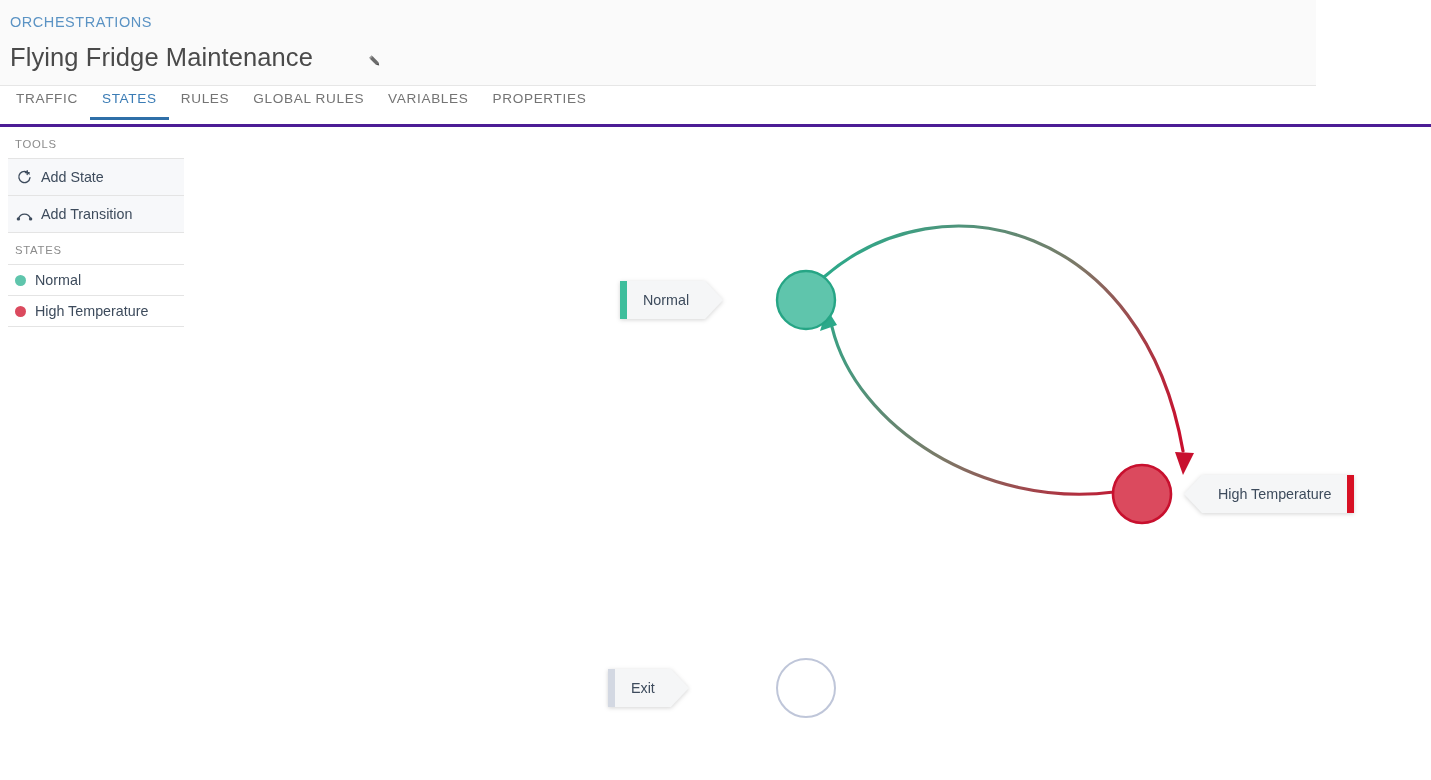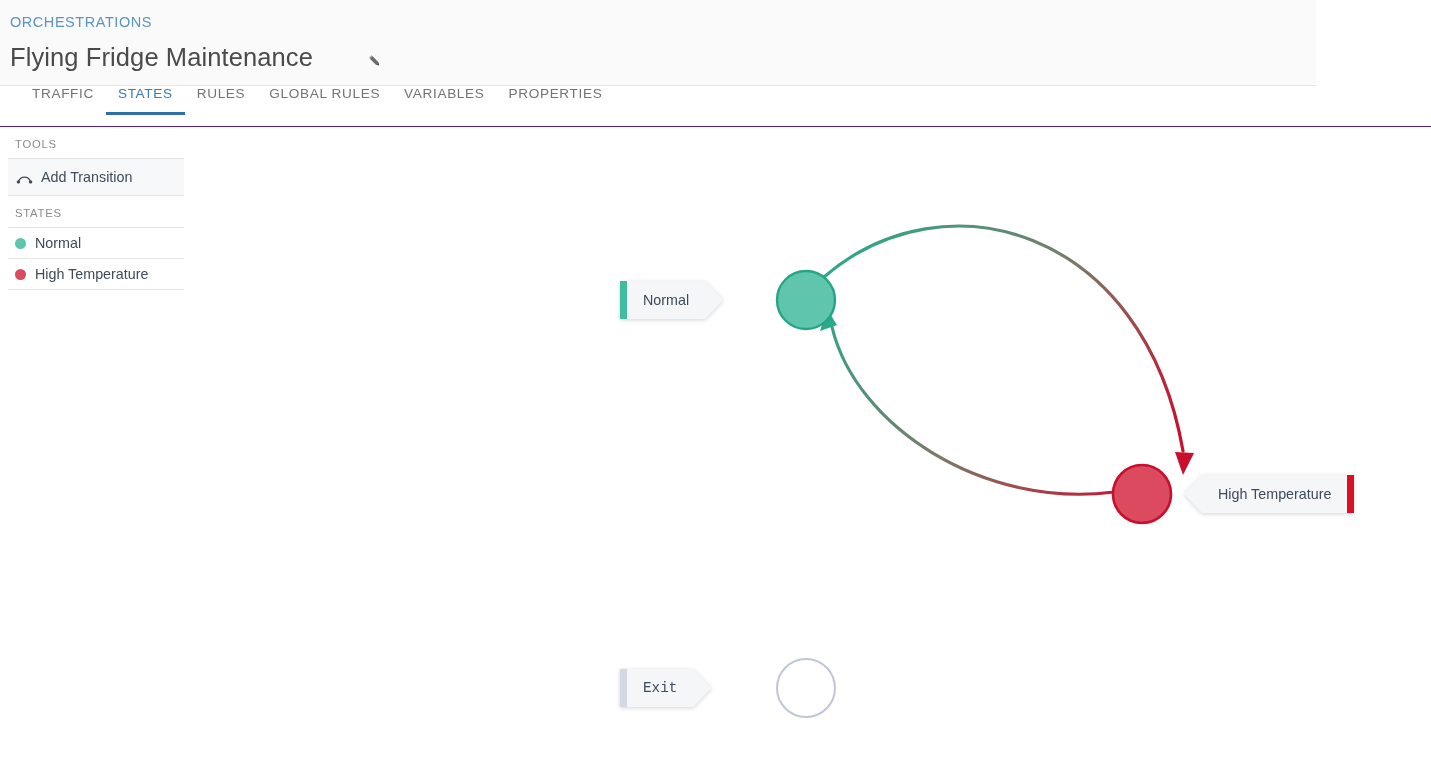--- a/index.html
+++ b/index.html
@@ -34,23 +34,23 @@
   .edit-icon {
     margin-left: 11px; margin-top: 5px; width: 17px; height: 17px;
     display: inline-flex; align-items: center; justify-content: center;
     cursor: pointer;
   }
 
   
   .tabbar {
     position: absolute; left: 0; top: 86px; width: 1431px; height: 41px;
     background: #ffffff;
-    border-bottom: 1px solid #4c1d95;
-    display: flex; align-items: flex-start;
-    padding-left: 20px;
+    border-bottom: 3px solid #4c1d95;
+    display: flex; align-items: center;
+    padding-left: 4px;
   }
   .tab {
     font-size: 13.6px; letter-spacing: 0.65px;
     color: #747474; text-transform: uppercase;
     padding: 0 12px 10px 12px;
     cursor: pointer; white-space: nowrap;
     border-bottom: 3px solid transparent;
     line-height: 16px;
   }
   .tab.active { color: #3b7cb5; border-bottom-color: #2f6fa8; }
@@ -157,20 +157,29 @@
     <div class="tab">RULES</div>
     <div class="tab">GLOBAL RULES</div>
     <div class="tab">VARIABLES</div>
     <div class="tab">PROPERTIES</div>
   </div>
 
   <div class="sidebar">
 
     <div class="section-head">TOOLS</div>
 
+    <div class="tool-row">
+      <span class="ico">
+        <svg width="17" height="17" viewBox="0 0 17 17">
+          <path d="M13.2 5.0 A5.6 5.6 0 1 0 14.0 8.6" fill="none" stroke="#3d4b5c" stroke-width="1.35" stroke-linecap="round"></path>
+          <path d="M11.2 1.6 L11.2 5.6 M9.2 3.6 L13.2 3.6" stroke="#3d4b5c" stroke-width="1.35" stroke-linecap="round"></path>
+        </svg>
+      </span>
+      <span>Add State</span>
+    </div>
 
     <div class="tool-row">
       <span class="ico">
         <svg width="17" height="17" viewBox="0 0 17 17">
           <path d="M2.6 12.4 A6.2 6.2 0 0 1 14.4 12.4" fill="none" stroke="#3d4b5c" stroke-width="1.35" stroke-linecap="round"></path>
           <circle cx="2.4" cy="12.9" r="1.7" fill="#3d4b5c"></circle>
           <circle cx="14.6" cy="12.9" r="1.7" fill="#3d4b5c"></circle>
         </svg>
       </span>
       <span>Add Transition</span>
@@ -227,21 +236,21 @@
       </span>
     </div>
 
     <div class="node-label pennant-left" style="left:1000px; top:348px;">
       <span class="plate">
         <span class="txt">High Temperature</span>
       </span>
       <span class="bar" style="background:#D81124"></span>
     </div>
 
-    <div class="node-label pennant-right" style="left:436px; top:542px;font-family:Liberation Mono, monospace;">
+    <div class="node-label pennant-right" style="left:424px; top:542px;">
       <span class="bar" style="background:#D3D8E2"></span>
       <span class="plate">
         <span class="txt">Exit</span>
       </span>
     </div>
 
   </div>
 </div>
 
 </body></html>

